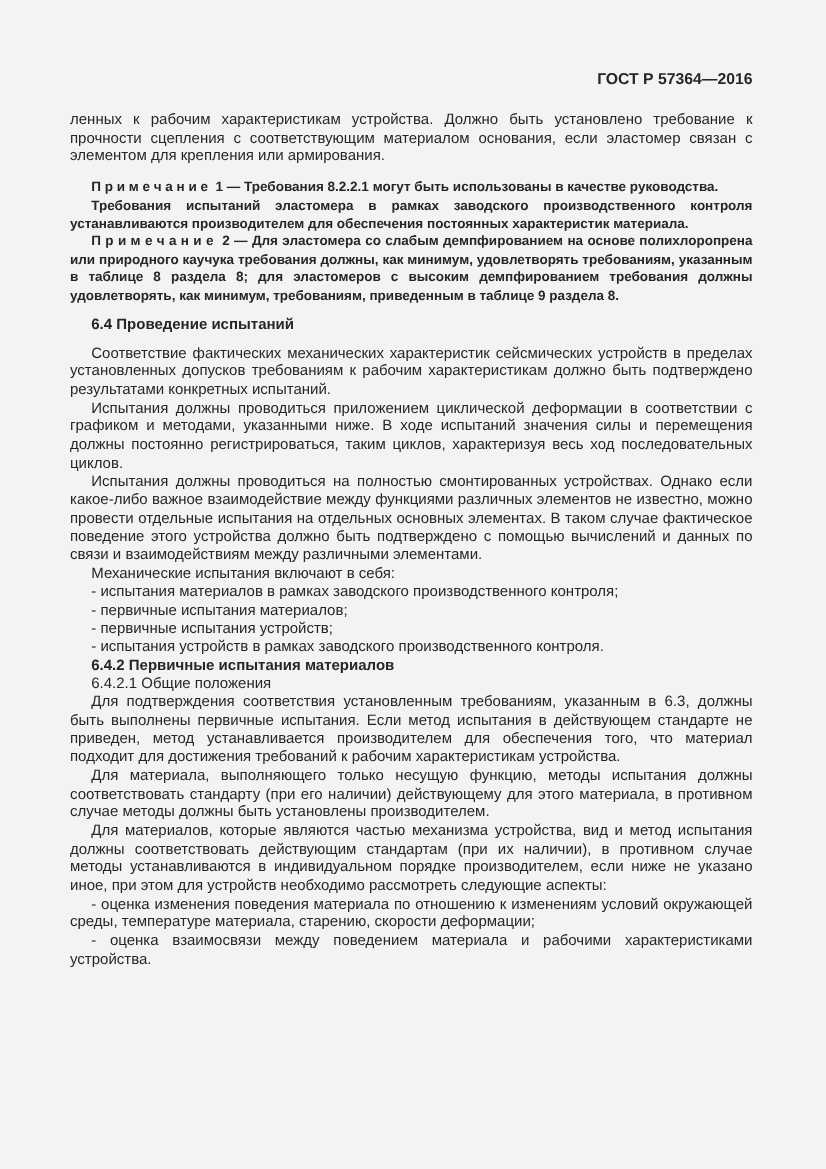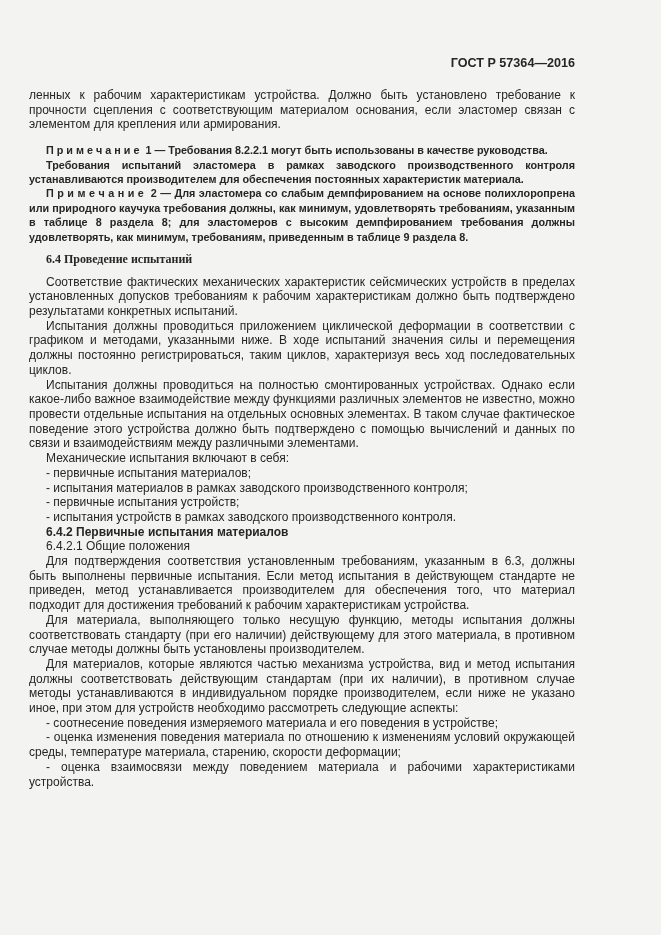--- a/index.html
+++ b/index.html
@@ -15,21 +15,21 @@
     color: #262626;
     position: relative;
   }
   .page {
     position: absolute;
     left: 0; top: 0;
     width: 661px; height: 935px;
   }
   .textcol {
     position: absolute;
-    left: 29px;
+    left: 56px;
     top: 56px;
     width: 546px;
   }
   .doc-header {
     text-align: right;
     font-weight: bold;
     font-size: 12.6px;
     line-height: 14px;
     margin-bottom: 18px;
   }
@@ -43,21 +43,20 @@
   p.noindent { text-indent: 0; }
   .bold { font-weight: bold; }
   .notes { margin: 11px 0 4px 0; font-weight: bold; }
   .notes p {
     font-size: 10.8px;
     line-height: 14.4px;
   }
   .sect-main {           
     font-weight: bold;
     margin: 8px 0 8px 0 !important;
-    font-family: Liberation Serif, serif;
   }
   .sect-sub {            
     font-weight: bold;
     margin: 8px 0 0 0 !important;
   }
 </style>
 </head>
 <body>
 
 <div class="page">
@@ -77,30 +76,29 @@
 
 
 
     <p class="sect-main">6.4 Проведение испытаний</p>
 
     <p>Соответствие фактических механических характеристик сейсмических устройств в пределах установленных допусков требованиям к рабочим характеристикам должно быть подтверждено результатами конкретных испытаний.</p>
     <p>Испытания должны проводиться приложением циклической деформации в соответствии с графиком и методами, указанными ниже. В ходе испытаний значения силы и перемещения должны постоянно регистрироваться, таким циклов, характеризуя весь ход последовательных циклов.</p>
     <p>Испытания должны проводиться на полностью смонтированных устройствах. Однако если какое-либо важное взаимодействие между функциями различных элементов не известно, можно провести отдельные испытания на отдельных основных элементах. В таком случае фактическое поведение этого устройства должно быть подтверждено с помощью вычислений и данных по связи и взаимодействиям между различными элементами.</p>
     <p>Механические испытания включают в себя:</p>
 
+    <p>- испытания материалов в рамках заводского производственного контроля;</p>
     <p>- первичные испытания материалов;</p>
-    <p>- испытания материалов в рамках заводского производственного контроля;</p>
     <p>- первичные испытания устройств;</p>
     <p>- испытания устройств в рамках заводского производственного контроля.</p>
 
     <p class="bold">6.4.2 Первичные испытания материалов</p>
     <p>6.4.2.1 Общие положения</p>
 
     <p>Для подтверждения соответствия установленным требованиям, указанным в 6.3, должны быть выполнены первичные испытания. Если метод испытания в действующем стандарте не приведен, метод устанавливается производителем для обеспечения того, что материал подходит для достижения требований к рабочим характеристикам устройства.</p>
     <p>Для материала, выполняющего только несущую функцию, методы испытания должны соответствовать стандарту (при его наличии) действующему для этого материала, в противном случае методы должны быть установлены производителем.</p>
     <p>Для материалов, которые являются частью механизма устройства, вид и метод испытания должны соответствовать действующим стандартам (при их наличии), в противном случае методы устанавливаются в индивидуальном порядке производителем, если ниже не указано иное, при этом для устройств необходимо рассмотреть следующие аспекты:</p>
 
-    <p>- соотнесение поведения измеряемого материала и его поведения в устройстве;</p>
     <p>- оценка изменения поведения материала по отношению к изменениям условий окружающей среды, температуре материала, старению, скорости деформации;</p>
     <p>- оценка взаимосвязи между поведением материала и рабочими характеристиками устройства.</p>
 
   </div>
 </div>
 
 </body></html>

